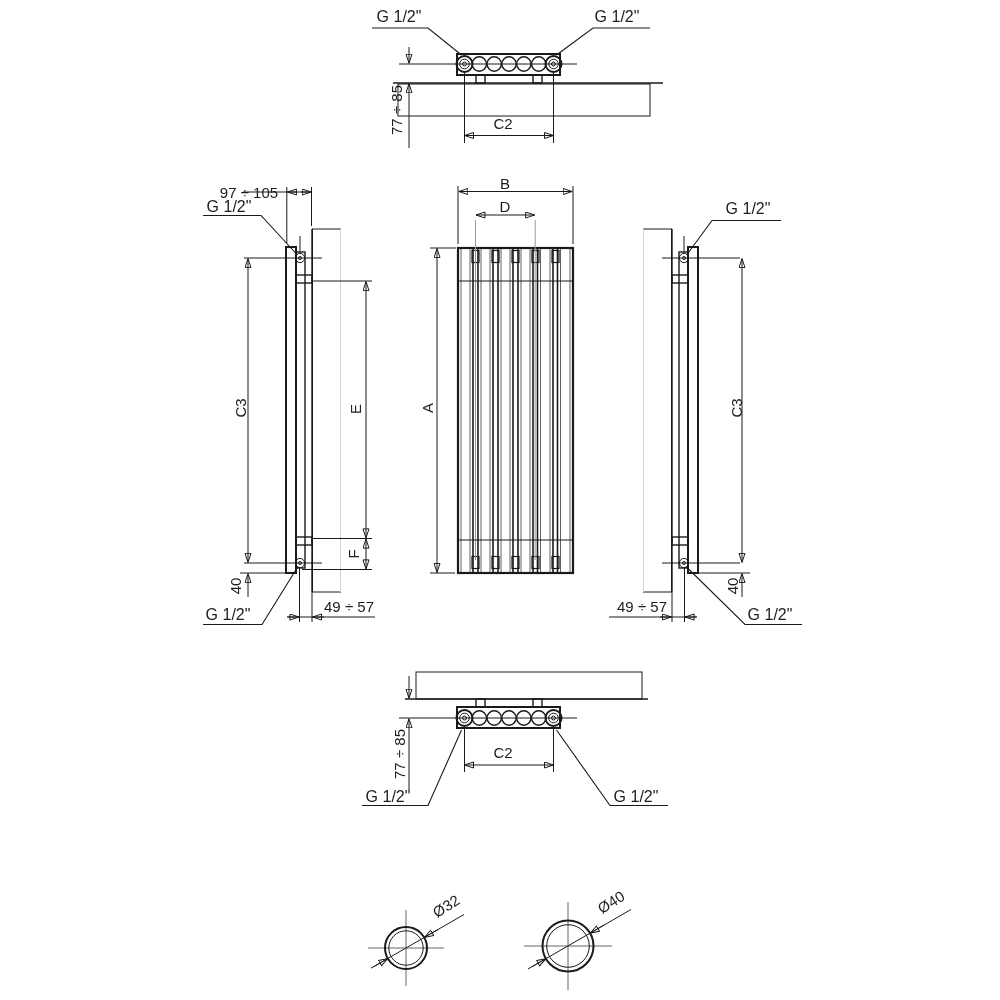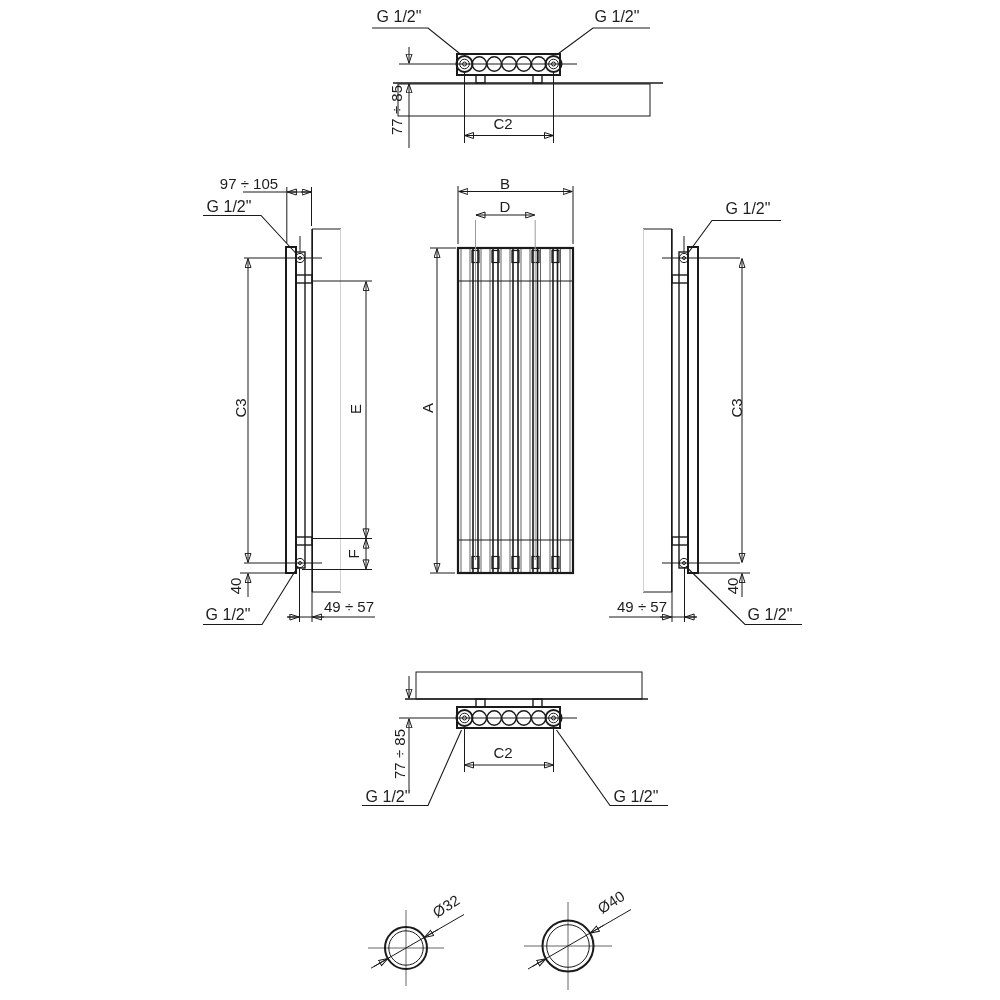--- a/index.html
+++ b/index.html
@@ -234,21 +234,21 @@
     <line x1="604" y1="925.1" x2="590.2" y2="933.1" class="a1"></line>
     <line x1="532" y1="966.7" x2="545.9" y2="958.7" class="a1"></line>
   </g>
 </svg>
 
 <div class="lbl glbl" style="left:399px;top:17px">G 1/2"</div>
 <div class="lbl glbl" style="left:617px;top:17px">G 1/2"</div>
 <div class="lbl v" style="left:396px;top:110px">77 ÷ 85</div>
 <div class="lbl" style="left:503px;top:123px">C2</div>
 
-<div class="lbl" style="left:249px;top:183px">97 ÷ 105</div>
+<div class="lbl" style="left:249px;top:192px">97 ÷ 105</div>
 <div class="lbl glbl" style="left:229px;top:207px">G 1/2"</div>
 <div class="lbl v" style="left:240px;top:408px">C3</div>
 <div class="lbl v" style="left:355px;top:409px">E</div>
 <div class="lbl v" style="left:353px;top:554px">F</div>
 <div class="lbl v" style="left:235px;top:586px">40</div>
 <div class="lbl" style="left:349px;top:606px">49 ÷ 57</div>
 <div class="lbl glbl" style="left:228px;top:615px">G 1/2"</div>
 
 <div class="lbl" style="left:505px;top:183px">B</div>
 <div class="lbl" style="left:505px;top:206px">D</div>

